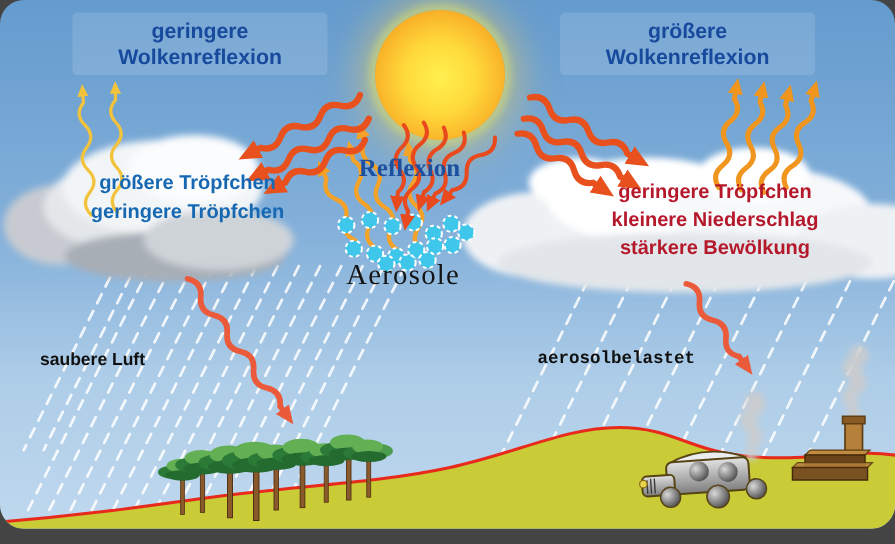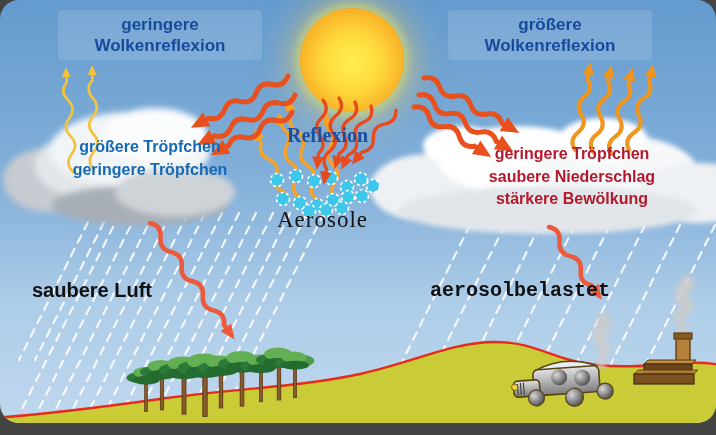--- a/index.html
+++ b/index.html
@@ -13,21 +13,21 @@
   .hdr{position:absolute;text-align:center;font-weight:bold;font-size:17px;line-height:21px;
        color:#17499d;background:rgba(255,255,255,.13);border-radius:4px;padding:4px 10px;}
   .hdr.left{left:58px;top:10px;width:184px;}
   .hdr.right{left:448px;top:10px;width:184px;}
   .cloudtxt{position:absolute;text-align:center;font-size:16px;line-height:22.5px;font-weight:600;}
   .cloudtxt.left{left:52px;top:136px;width:196px;color:#1668b3;}
   .cloudtxt.right{left:467px;top:143px;width:210px;color:#b5182b;}
   .seriflbl{position:absolute;font-family:"Liberation Serif",serif;font-weight:bold;}
   #reflexion{left:287px;top:124px;font-size:20px;color:#1d4f9f;}
   #aerosole{left:277px;top:207px;font-size:23px;color:#141414;font-weight:normal;letter-spacing:1px;}
-  .airlbl{position:absolute;font-weight:bold;font-size:20px;color:#101010;}
+  .airlbl{position:absolute;font-weight:bold;font-size:14px;color:#101010;}
   #air-left{left:32px;top:279px;}
   #air-right{left:430px;top:279px;font-family:Liberation Mono, monospace;}
   .bottombar{position:absolute;left:0;top:431px;width:716px;height:4px;background:#202a46;}
 </style>
 </head>
 <body>
 
 <div id="stage">
 
   <div class="sun"></div>
@@ -263,21 +263,21 @@
     <div>größere</div>
     <div>Wolkenreflexion</div>
   </div>
 
   <div class="cloudtxt left">
     <div>größere Tröpfchen</div>
     <div>geringere Tröpfchen</div>
   </div>
   <div class="cloudtxt right">
     <div>geringere Tröpfchen</div>
-    <div>saubere Niederschlag</div>
+    <div>kleinere Niederschlag</div>
     <div>stärkere Bewölkung</div>
   </div>
 
   <div id="reflexion" class="seriflbl">Reflexion</div>
   <div id="aerosole" class="seriflbl">Aerosole</div>
 
   <div id="air-left" class="airlbl">saubere Luft</div>
   <div id="air-right" class="airlbl">aerosolbelastet</div>
 
 </div>

